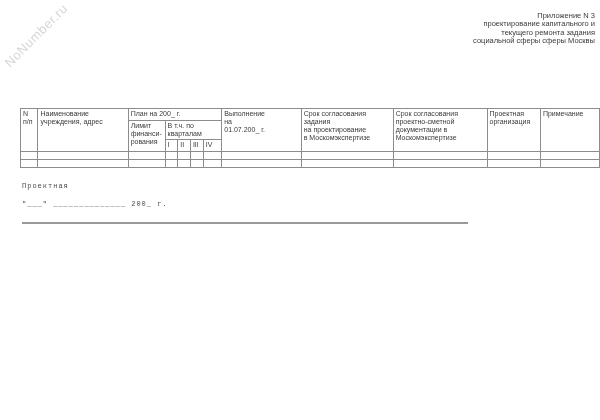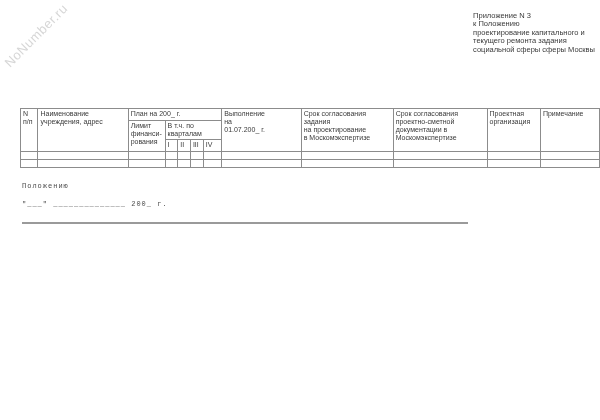--- a/index.html
+++ b/index.html
@@ -19,21 +19,21 @@
     text-align:center;
     transform:rotate(-45deg);
     font-size:13px;
     color:#d7d7d7;
     letter-spacing:0.5px;
     white-space:nowrap;
   }
   .appendix {
     position:absolute;
     top:12px; right:5px;
-    text-align:left;
+    text-align:right;
     font-size:7.5px;
     line-height:1.12;
     color:#3a3a3a;
   }
   .doc-title {
     position:absolute;
     top:68px; left:0;
     width:560px;
     text-align:center;
     font-size:7.5px;
@@ -89,21 +89,20 @@
 </style>
 </head>
 <body>
 
 <div class="page">
 
   <div class="watermark">NoNumber.ru</div>
 
   <div class="appendix">
     <div>Приложение N 3</div>
-    <div>к Положению</div>
     <div>проектирование капитального и</div>
     <div>текущего ремонта задания</div>
     <div>социальной сферы сферы Москвы</div>
   </div>
 
 
   <table class="form">
     <colgroup>
       <col style="width:18px">
         <col style="width:93px">
@@ -177,17 +176,17 @@
       <td></td>
           <td></td>
       <td></td>
           <td></td>
       <td></td>
           <td></td>
     </tr>
   </tbody>
     </table>
 
-  <div class="customer">Положению</div>
+  <div class="customer">Проектная</div>
   <div class="date-line">"___" ______________ 200_ г.</div>
   <div class="sig-rule"></div>
 
 </div>
 
 </body></html>

